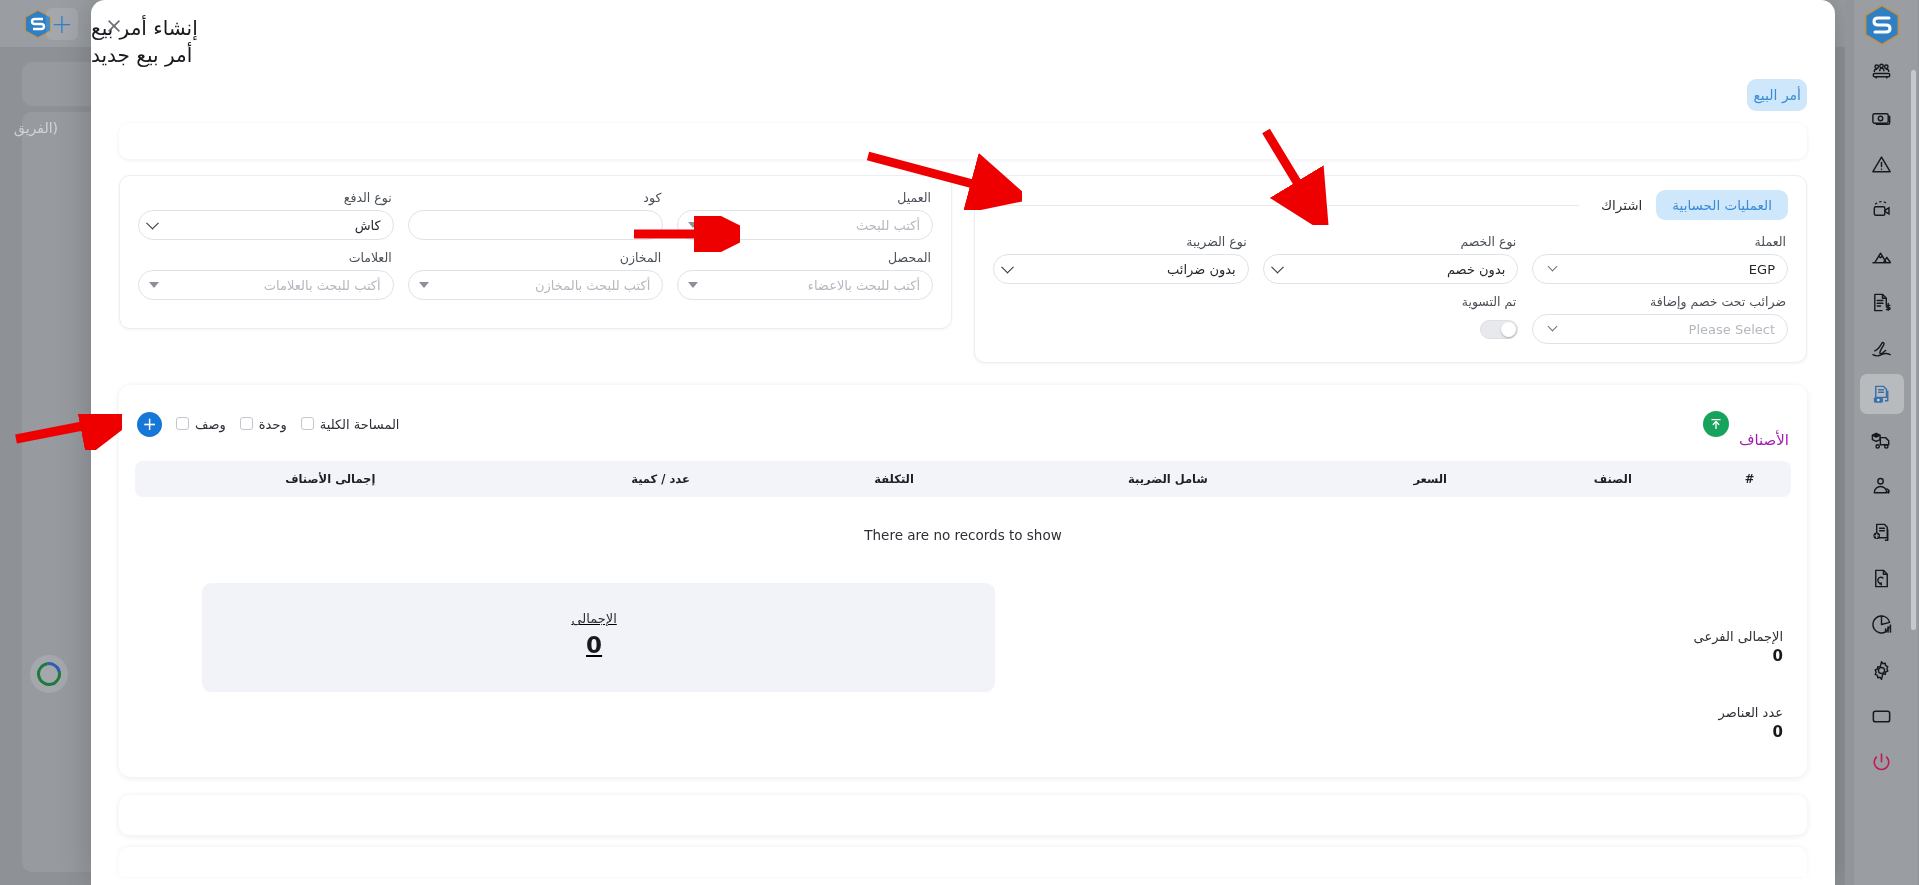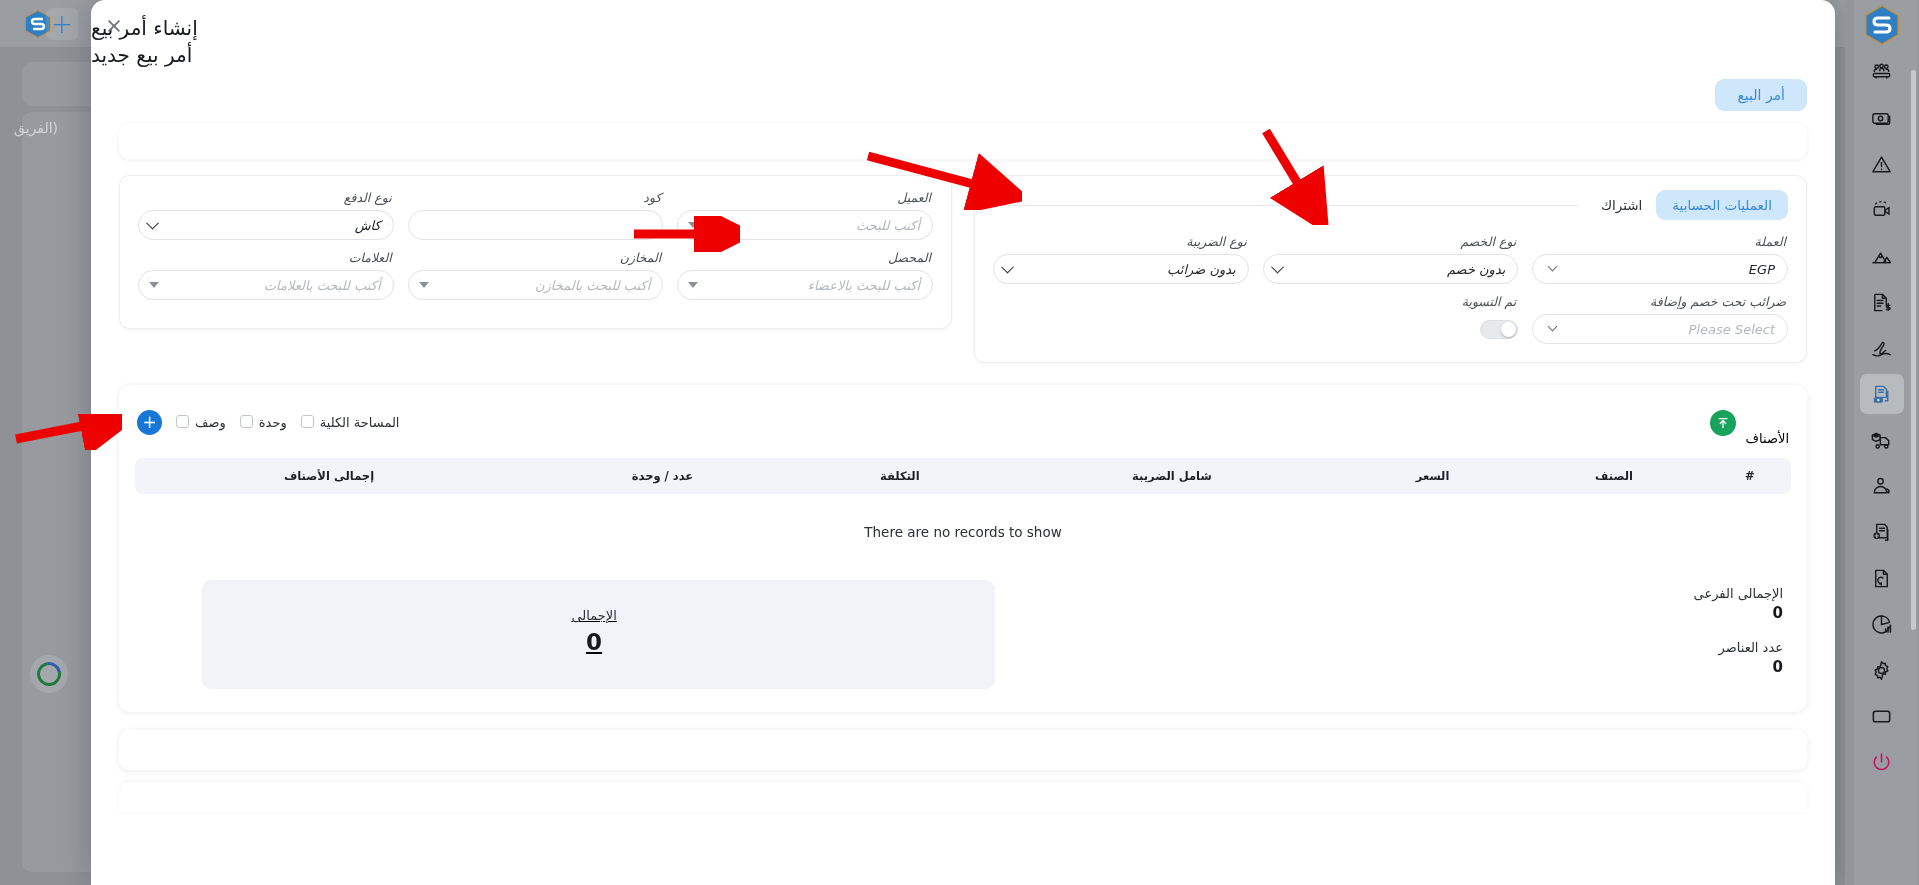--- a/index.html
+++ b/index.html
@@ -120,21 +120,21 @@
   #modal-subtitle {
     font-size: 20px; color: #16191d; font-weight: 400; line-height: 1.35;
   }
   #tab-strip {
     display: flex; justify-content: flex-start;
     padding: 10px 28px 0 0;
   }
   #tab-sale-order {
     background: #cfe7fb; color: #3a8bd6;
     border-radius: 9px;
-    padding: 8px 22px;
+    padding: 8px 6px;
     font-size: 14px;
     cursor: pointer;
   }
 
   
   #top-strip {
     margin: 12px 28px 0 28px;
     height: 36px;
     background: #ffffff;
     border-radius: 10px;
@@ -149,21 +149,21 @@
   }
   .card {
     background: #ffffff;
     border: 1px solid #eceef2;
     border-radius: 11px;
     box-shadow: 0 1px 3px rgba(20,30,60,0.05);
     padding: 14px 18px 18px 18px;
   }
   #card-right { width: 50%; }
   #card-left  { width: 50%; }
-  .field { display: flex; flex-direction: column; font-style: italic; }
+  .field { display: flex; flex-direction: column; }
   .field-label {
     font-size: 12.5px; color: #4a4f57;
     margin: 0 2px 5px 0; text-align: right;
     white-space: nowrap;
   }
   .control {
     position: relative;
     height: 30px;
     border: 1px solid #dfe2e7;
     border-radius: 16px;
@@ -252,21 +252,21 @@
     background: #ffffff;
     border-radius: 12px;
     box-shadow: 0 1px 6px rgba(20,30,60,0.09);
     padding: 14px 16px 18px 16px;
   }
   #items-toolbar {
     display: flex; align-items: center; justify-content: space-between;
     direction: rtl; padding: 0 2px 10px 2px;
   }
   #items-title-wrap { display: flex; align-items: center; gap: 10px; }
-  #items-title { font-size: 13px; color: #000000; margin-top: 32px; }
+  #items-title { font-size: 15px; color: #a21caf; margin-top: 32px; }
   #items-upload {
     width: 26px; height: 26px; border-radius: 50%;
     background: #17a35b; display: flex; align-items: center; justify-content: center;
   }
   #items-left-tools { display: flex; align-items: center; gap: 14px; direction: rtl; }
   .cb-wrap { display: flex; gap: 6px; font-size: 13px; color: #2c3036; }
   .cb {
     width: 13px; height: 13px; border: 1.4px solid #c3c7cd;
     border-radius: 3px; background: #fff;
   }
@@ -293,21 +293,21 @@
     background: #fff; direction: ltr;
   }
 
   
   #totals-row {
     display: flex; direction: rtl; align-items: flex-start;
     margin: 10px 2px 0 2px; gap: 18px;
   }
   #totals-right { width: 47%; padding: 6px 6px 0 0; text-align: right; }
   .total-line { margin-bottom: 18px; }
-  .total-label { font-size: 13px; color: #2c3036; }
+  .total-label { font-size: 13px; color: #2c3036; margin-top: 40px; }
   .total-value { font-size: 15px; font-weight: 700; color: #16191d; margin-top: 3px; }
   #grand-box {
     width: 48%;
     background: #f1f3f8;
     border-radius: 9px;
     padding: 28px 8px 34px 0;
     text-align: center;
     text-decoration: underline;
   }
   #grand-label { font-size: 13px; color: #2c3036; }
@@ -514,21 +514,21 @@
     </div>
 
     <table id="items-table">
       <thead>
         <tr>
           <th>#</th>
           <th>الصنف</th>
           <th>السعر</th>
           <th>شامل الضريبة</th>
           <th>التكلفة</th>
-          <th>عدد / وحدة</th>
+          <th>عدد / كمية</th>
           <th>إجمالى الأصناف</th>
         </tr>
       </thead>
       <tbody>
         <tr id="empty-row">
           <td colspan="7">There are no records to show</td>
         </tr>
       </tbody>
     </table>
 

